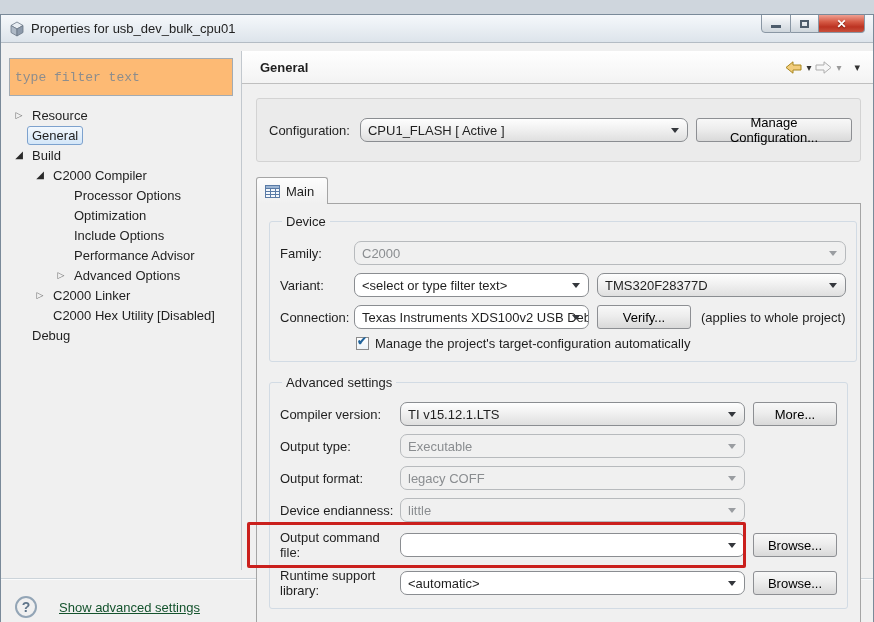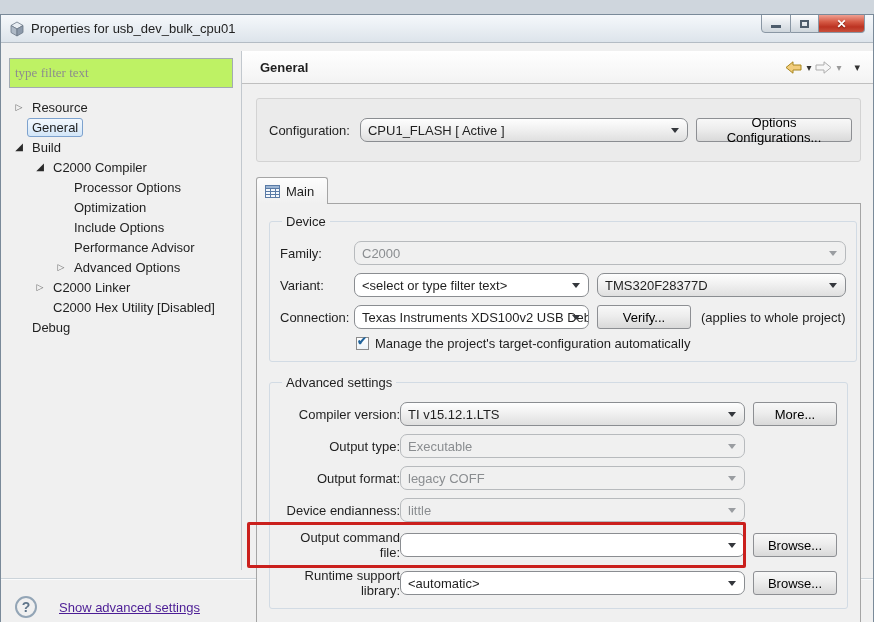--- a/index.html
+++ b/index.html
@@ -27,22 +27,22 @@
   .win-btn.max { width:28px; border-left:none; background:linear-gradient(#fdfdfd,#e7ebef 45%,#cfd6dc); }
   .win-btn.close { width:46px; border-left:none; border-radius:0 0 4px 0;
     background:linear-gradient(#efa092,#d55a45 40%,#bc3322 70%,#c8503c);
     color:#fff; font-weight:bold; font-size:12px; text-shadow:0 1px 1px #7c1405; }
   .glyph-min { width:10px; height:3px; background:#4d5c6b; margin-top:6px; }
   .glyph-max { width:9px; height:8px; border:2px solid #4d5c6b; background:transparent; }
   
   .body { flex:1 1 auto; display:flex; min-height:0; }
   .sidebar { flex:0 0 241px; width:241px; border-right:1px solid #c2c8ce; padding:7px 8px 0 8px; }
   .filter-input {
-    width:100%; height:30px; border:1px solid #a3abb2; background:#bef264;
-    font-family:Liberation Serif, serif; font-size:13px; padding:2px 5px; color:#333;
+    width:100%; height:38px; border:1px solid #a3abb2; background:#fdba74;
+    font-family:Liberation Mono, monospace; font-size:13px; padding:2px 5px; color:#333;
   }
   .filter-input::placeholder { color:#8d8d8d; opacity:1; }
   .tree { margin-top:9px; }
   .tree-row { height:20px; display:flex; align-items:center; white-space:nowrap; }
   .tree-arrow { flex:0 0 16px; width:16px; text-align:center; font-size:9px; color:#6b6b6b; line-height:20px; }
   .tree-arrow.expanded { color:#2a2a2a; font-size:10px; }
   .tree-label { padding:1px 4px; border:1px solid transparent; }
   .tree-label.selected {
     background:linear-gradient(#f3f8fd,#d3e6f8); border:1px solid #7da2ce; border-radius:3px;
   }
@@ -91,21 +91,21 @@
     background:linear-gradient(#fdfdfd,#f0f0f0); border:1px solid #a5a5a5; border-bottom:none;
     border-radius:3px 3px 0 0; position:relative; top:1px; z-index:2; margin-left:0;
   }
   .tab-content {
     border:1px solid #a5a5a5; background:#f0f0f0; padding:10px 12px 12px 12px; position:relative;
   }
   fieldset { border:1px solid #d2dbe4; border-radius:3px; margin:0 0 13px 0; padding:4px 10px 10px 10px; }
   legend { padding:0 4px; margin-left:2px; font-size:13px; }
   .frow { display:flex; align-items:center; margin-top:8px; position:relative; }
   .flabel-sm { flex:0 0 74px; }
-  .flabel-lg { flex:0 0 120px;text-align:right; }
+  .flabel-lg { flex:0 0 120px; }
   .w235 { width:235px; flex:0 0 235px; }
   .grow { flex:1 1 auto; }
   .ml8 { margin-left:8px; }
   .btn84 { width:84px; }
   .btn94 { width:94px; }
   .note { margin-left:10px; white-space:nowrap; }
   .pad-right { margin-right:92px; }
   .check-row { margin-left:76px; margin-top:7px; display:flex; align-items:center; }
   .checkbox {
     width:13px; height:13px; border:1px solid #8b8b8b; background:linear-gradient(#fff,#eef3f7);
@@ -120,21 +120,21 @@
   }
   
   .footer {
     flex:0 0 57px; border-top:1px solid #ccd4da; box-shadow:inset 0 1px 0 #fafbfc;
     display:flex; align-items:center; padding:0 14px; background:#f0f0f0;
   }
   .help-icon {
     width:22px; height:22px; border-radius:50%; border:2px solid #93a5b6; color:#5e7489;
     display:flex; align-items:center; justify-content:center; font-weight:bold; font-size:14px;
   }
-  .adv-link { margin-left:22px; color:#4c1d95; text-decoration:underline; cursor:pointer; }
+  .adv-link { margin-left:22px; color:#14532d; text-decoration:underline; cursor:pointer; }
   .footer-buttons { margin-left:auto; display:flex; gap:11px; }
   .btn-ok { width:104px; }
   .btn-cancel { width:88px; }
 </style>
 </head>
 <body>
 
 <div class="window">
 
   <div class="titlebar">
@@ -230,21 +230,21 @@
       </div>
 
       <div class="page-body">
 
         <div class="config-box">
           <span class="config-label">Configuration:</span>
           <div class="combo grow" style="margin-right:8px;">
             <span>CPU1_FLASH  [ Active ]</span>
             <span class="arrow"></span>
           </div>
-          <button class="btn" style="width:156px;">Options Configurations...</button>
+          <button class="btn" style="width:156px;">Manage Configuration...</button>
         </div>
 
         <div class="tabfolder">
           <div class="tab">
             <svg width="15" height="13" viewBox="0 0 15 13">
               <rect x="0.5" y="0.5" width="14" height="12" fill="#f4f8fc" stroke="#5a7ba6"></rect>
               <rect x="0.5" y="0.5" width="14" height="3" fill="#9db6d4" stroke="#5a7ba6"></rect>
               <line x1="0.5" y1="6.5" x2="14.5" y2="6.5" stroke="#5a7ba6"></line>
               <line x1="0.5" y1="9.5" x2="14.5" y2="9.5" stroke="#5a7ba6"></line>
               <line x1="5.5" y1="3.5" x2="5.5" y2="12.5" stroke="#5a7ba6"></line>

